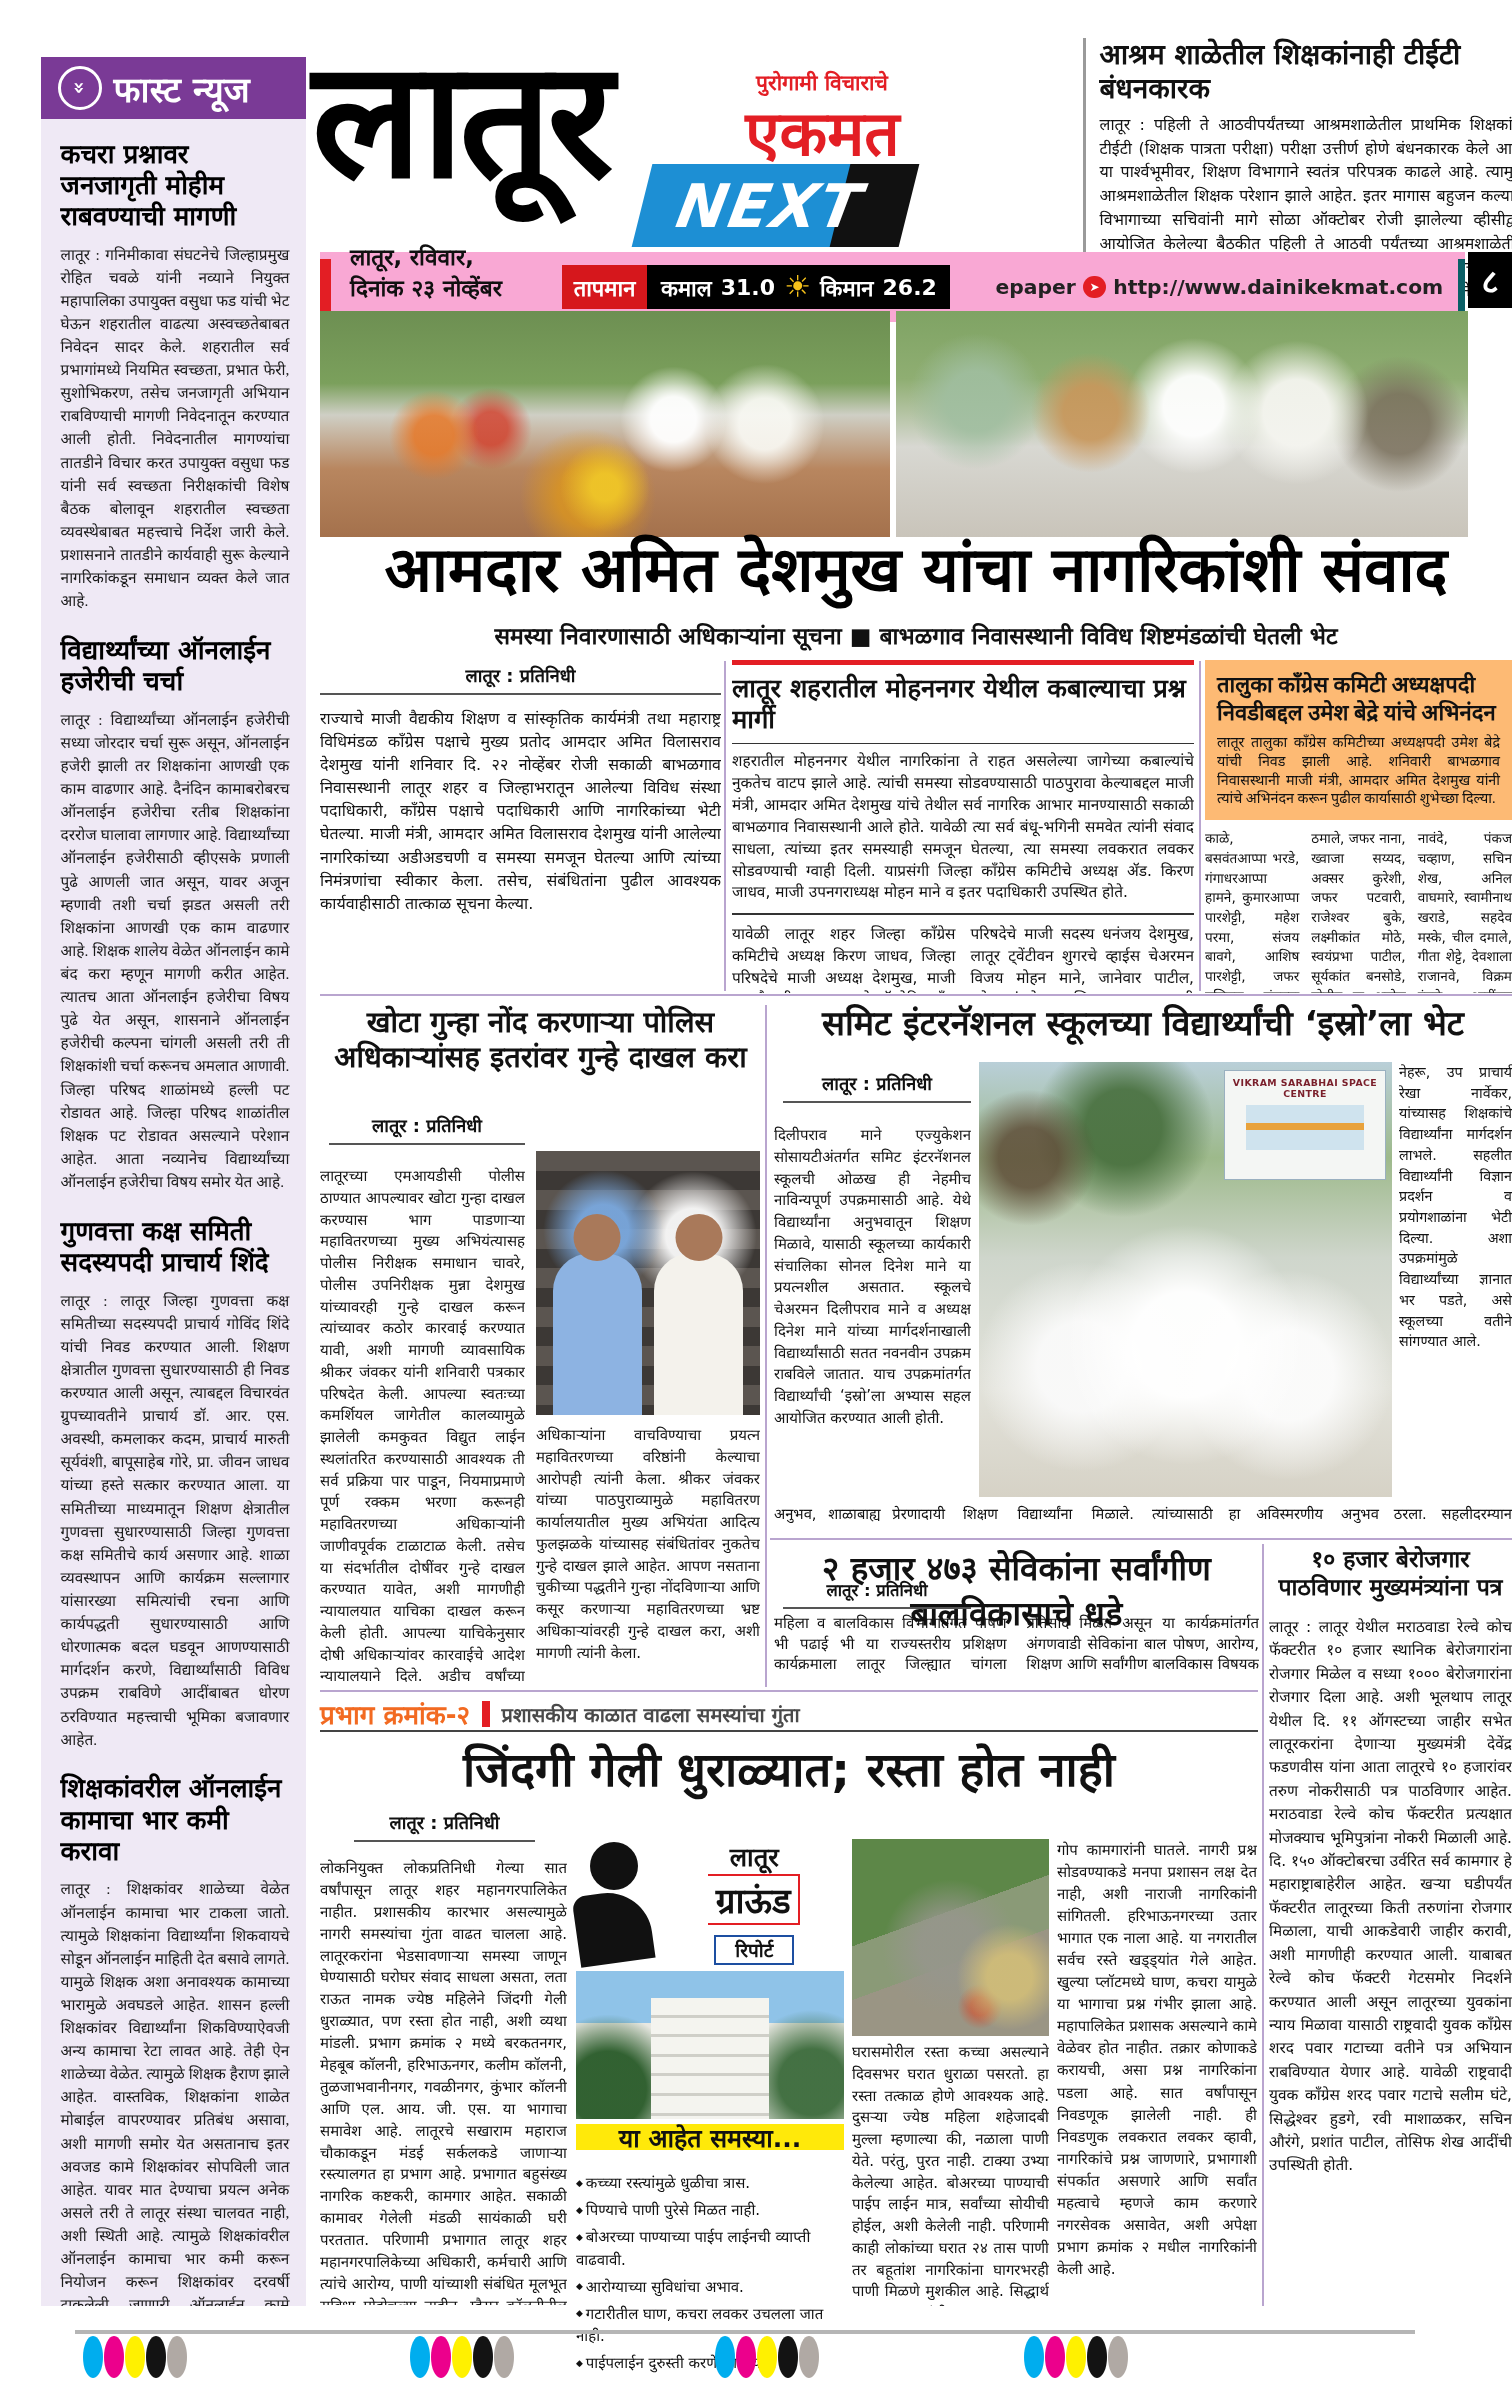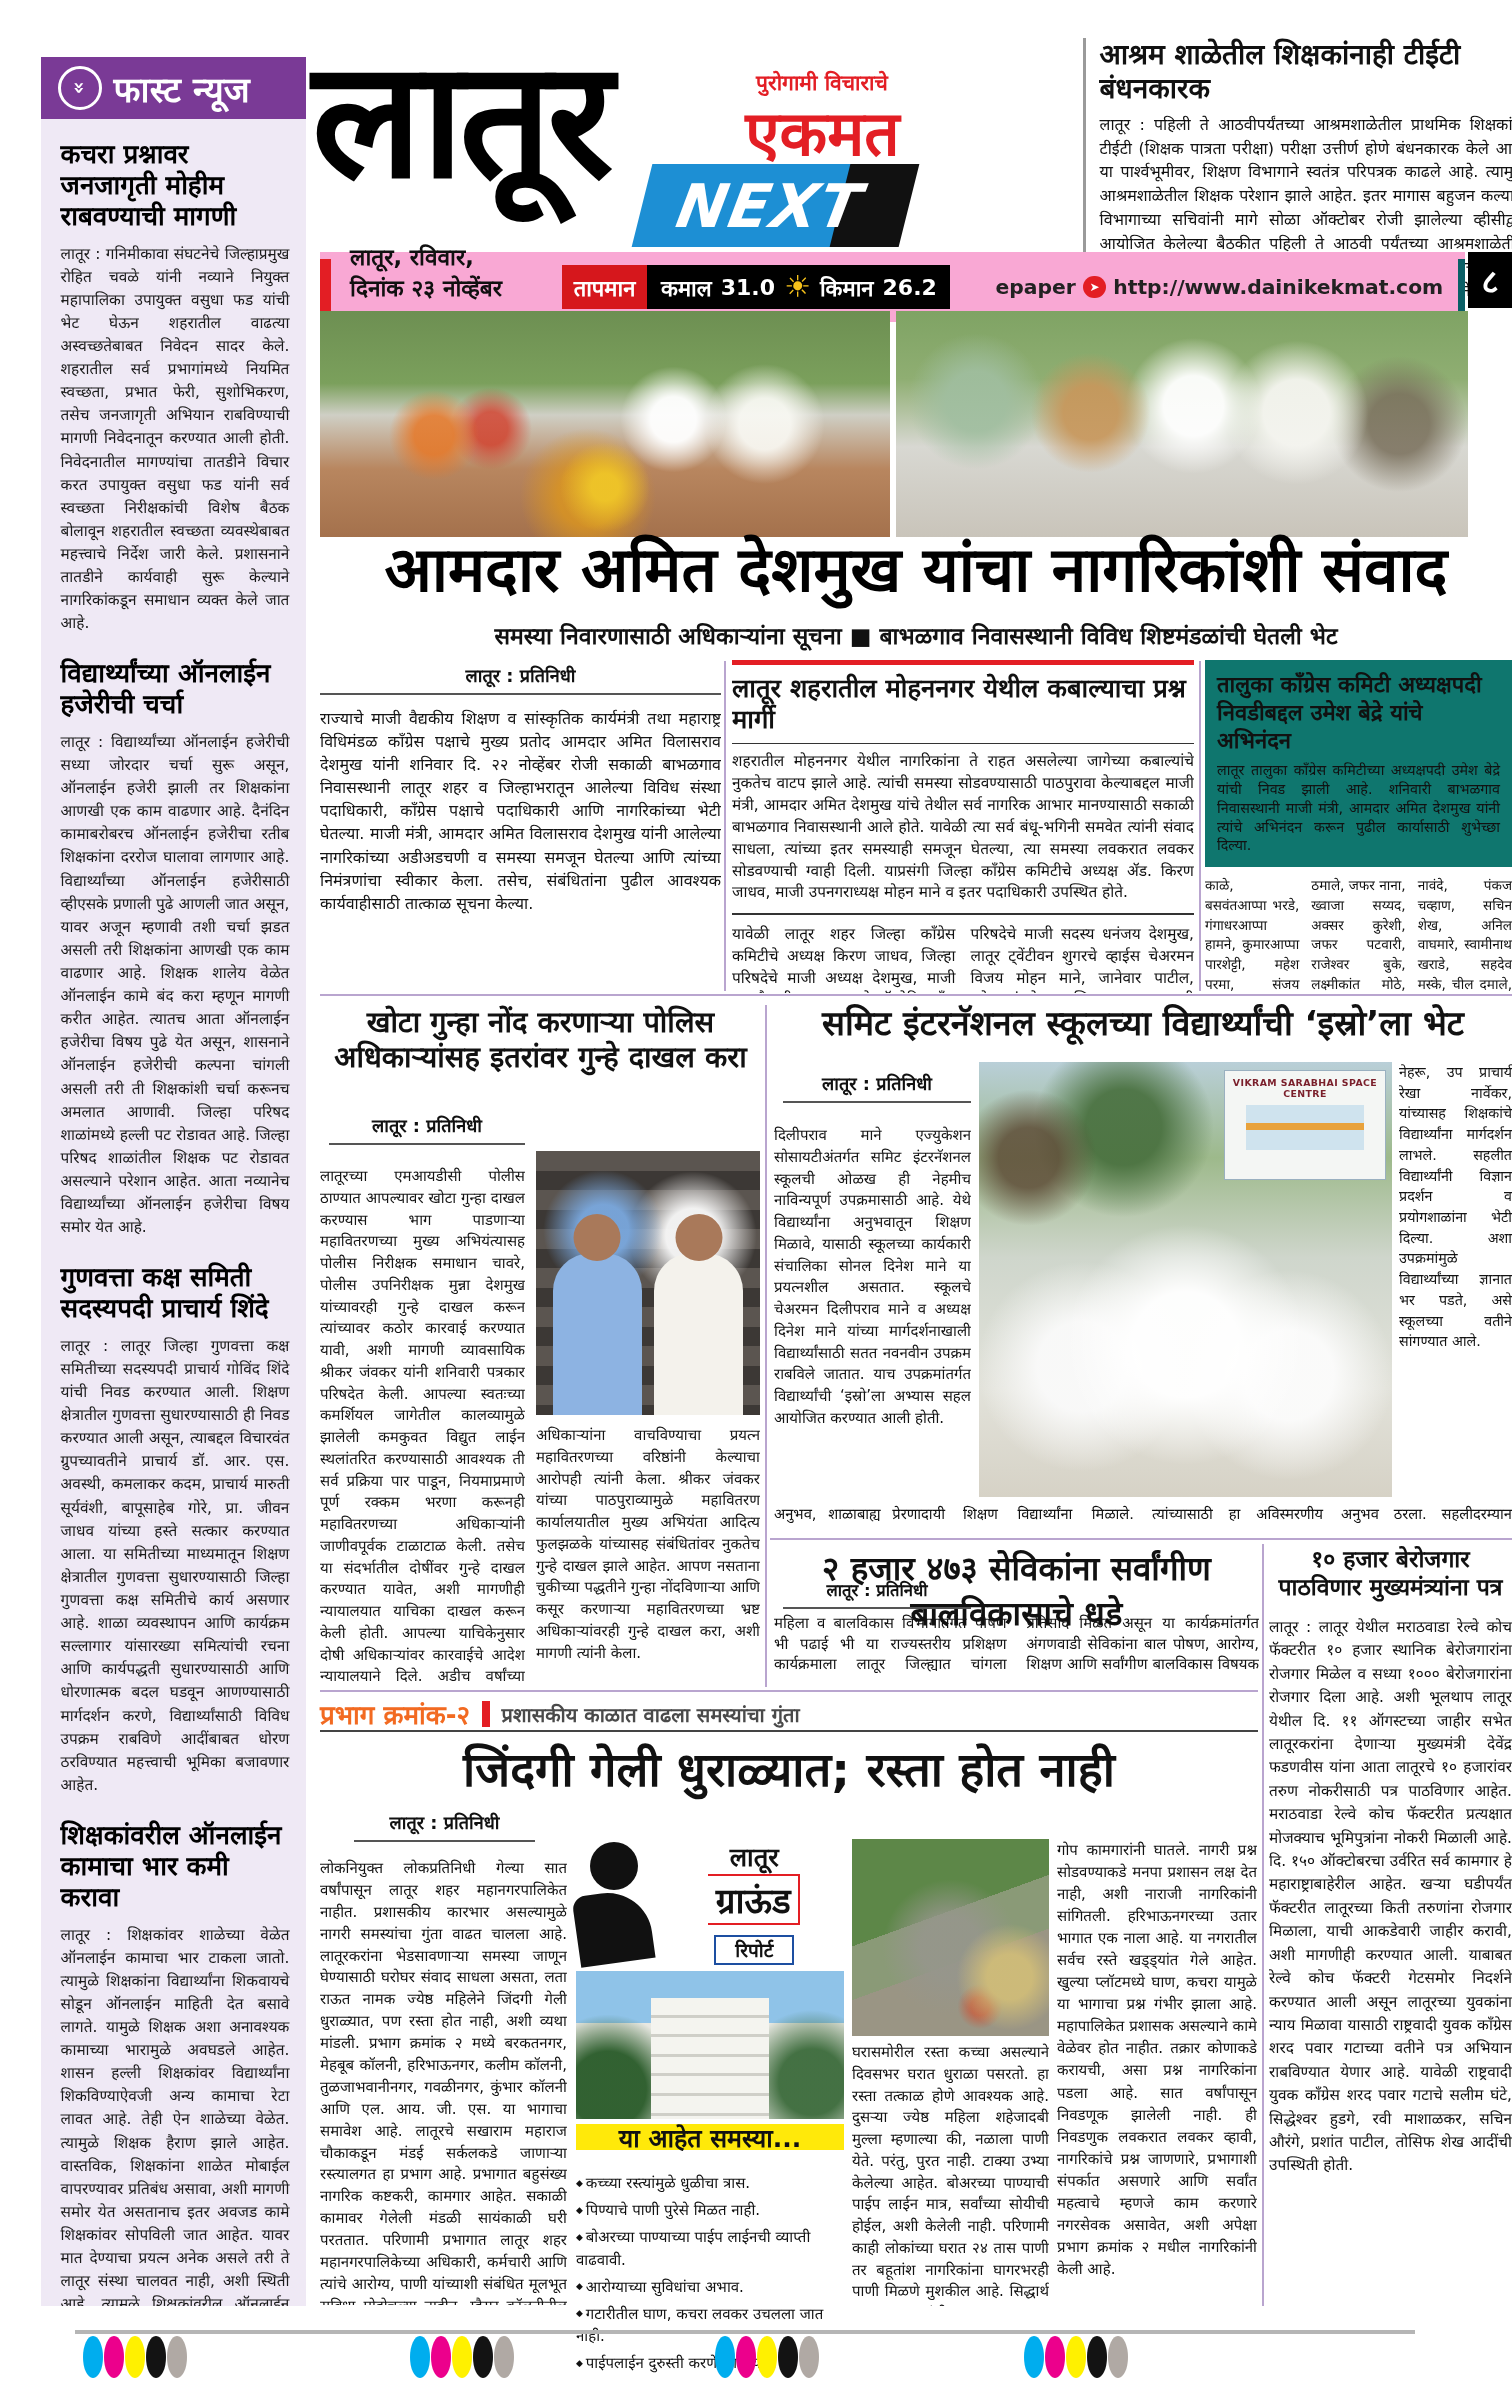--- a/index.html
+++ b/index.html
@@ -14,21 +14,21 @@
   
   .sidebar{left:41px;top:57px;width:265px;height:2249px;background:#efe9f5;overflow:hidden;}
   .sb-head{height:62px;background:#7a3a96;color:#fff;display:flex;align-items:center;gap:12px;
            padding:0 16.6px;font-size:35px;font-weight:bold;}
   .sb-ico{width:38px;height:38px;border:3px solid #fff;border-radius:50%;display:flex;align-items:center;
           justify-content:center;color:#fff;font-size:19.6px;line-height:1;flex:0 0 auto;}
   .sb-ico span{transform:rotate(90deg);display:block;font-weight:bold;}
   .sb-body{padding:15px 16.6px 0 19.6px;}
   .sb-art h3{font-size:26px;line-height:1.2;margin:22.6px 0 10.5px 0;font-weight:bold;color:#000;}
   .sb-art:first-child h3{margin-top:4.5px;}
-  .sb-art p{font-size:15.4px;line-height:1.5;margin:0;text-align:justify;color:#1a1a1a;}
+  .sb-art p{font-size:15.4px;line-height:1.5;margin:0;text-align:justify;color:#1a1a1a;font-family:Liberation Serif, serif;}
 
   
   .mast-title{left:312px;top:10.5px;width:433px;height:237px;font-size:162px;font-weight:900;
               letter-spacing:-4.5px;line-height:1.35;color:#000;white-space:nowrap;}
   .tagline{left:741px;top:68px;width:162px;font-size:21px;font-weight:bold;color:#e31e24;text-align:center;}
   .brand{left:732px;top:89px;width:181px;font-size:62px;font-weight:900;color:#e31e24;text-align:center;}
   .next{left:642px;top:164px;width:256px;height:83px;transform:skewX(-14deg);background:#1d8fd4;
         display:flex;align-items:center;justify-content:center;}
   .next-black{position:absolute;right:-10.5px;top:0;width:69px;height:83px;background:#111;}
   .next span{transform:skewX(4deg);color:#fff;font-size:60px;font-weight:900;font-style:italic;
@@ -92,21 +92,21 @@
   .redbar{height:5.3px;background:#e31e24;}
   .mohan h2{font-size:25.6px;font-weight:bold;margin:7.5px 0 0 0;line-height:1.22;border-bottom:1.5px solid #333;
             padding-bottom:7.5px;}
   .mohan .mb{font-size:15.4px;line-height:1.42;text-align:justify;margin-top:7.5px;}
   .mohan .mrule{height:1.5px;background:#333;margin:9px 0;}
   .mohan .cols{display:flex;gap:15px;}
   .mohan .cols div{flex:1;font-size:15.4px;line-height:1.42;text-align:justify;}
 
   
   .bedre{left:1205px;top:660px;width:307px;height:333px;overflow:hidden;}
-  .bedre-box{background:#0f766e;padding:10.5px 12px 12px 12px;}
+  .bedre-box{background:#fdba74;padding:10.5px 12px 12px 12px;font-family:Liberation Serif, serif;}
   .bedre-box h2{margin:0;font-size:22px;font-weight:bold;line-height:1.28;}
   .bedre-box p{margin:6px 0 0 0;font-size:14.3px;line-height:1.32;text-align:justify;}
   .names{margin-top:9px;column-count:3;column-gap:12px;font-size:13.6px;line-height:1.45;text-align:justify;}
 
   
   .pol-h{left:320px;top:1005px;width:441px;font-size:29px;font-weight:bold;text-align:center;line-height:1.2;}
   .pol-photo{left:536px;top:1151px;width:224px;height:264px;
     background:
       radial-gradient(circle at 30% 30%, rgba(122,168,222,.95) 0 25.6px, rgba(122,168,222,0) 60px),
       radial-gradient(circle at 70% 32%, rgba(250,250,250,.95) 0 27px, rgba(250,250,250,0) 64px),

